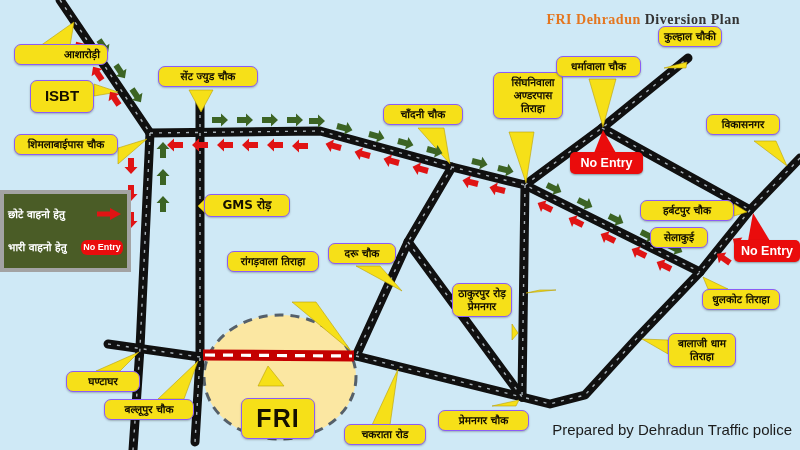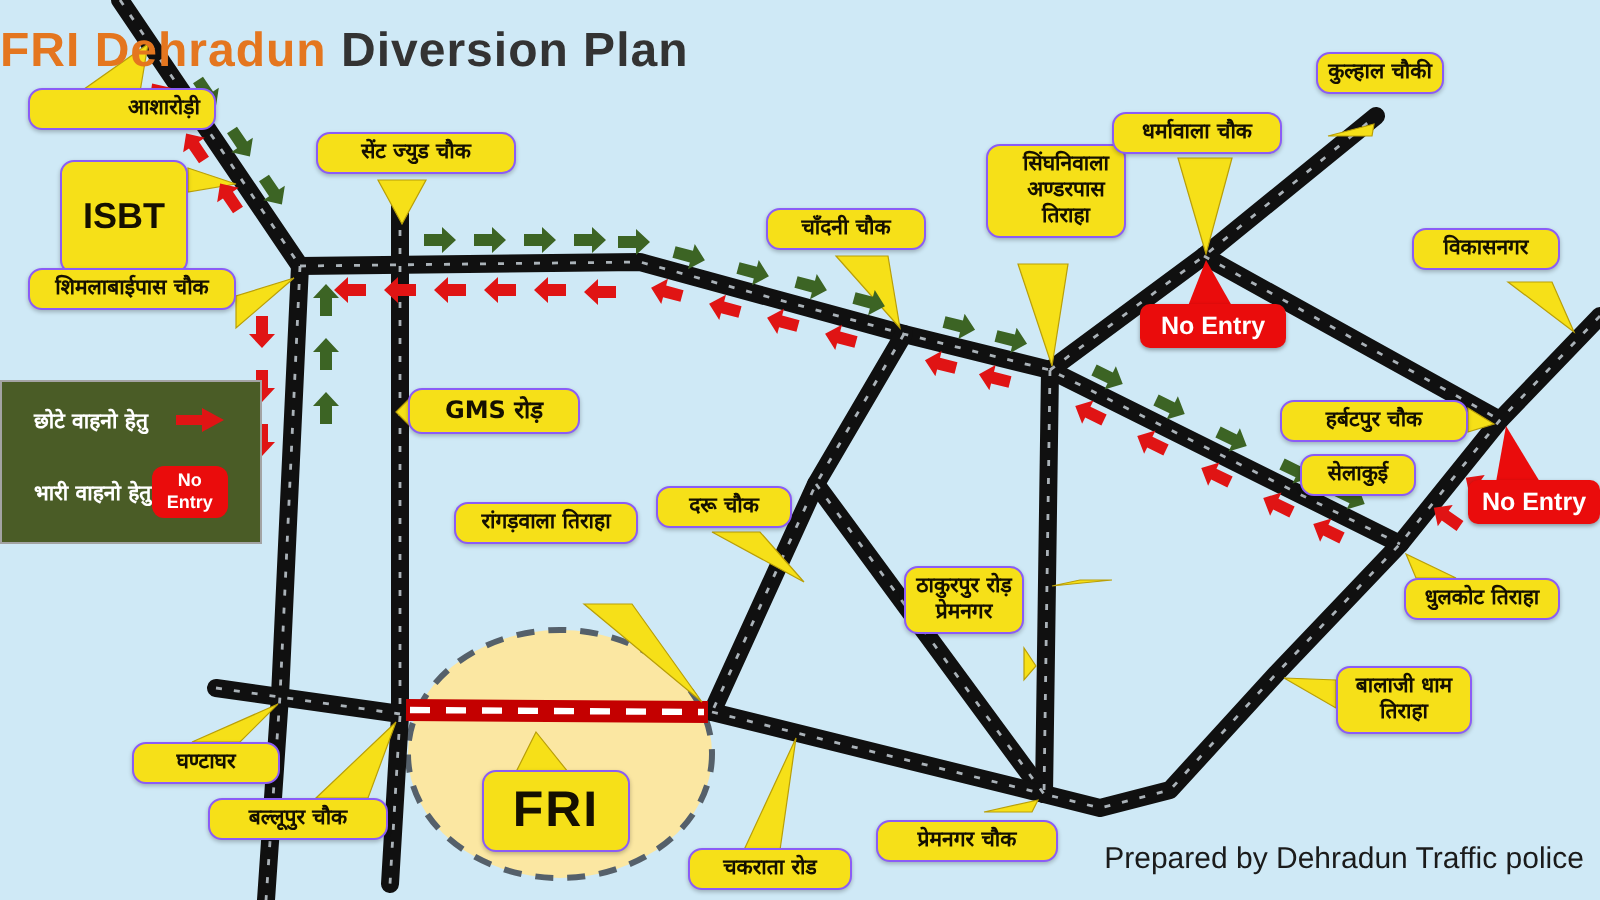--- a/index.html
+++ b/index.html
@@ -1,33 +1,33 @@
 <!DOCTYPE html>
 <html><head>
 <meta charset="utf-8">
 <style>
   html,body{margin:0;padding:0;}
   body{width:800px;height:450px;overflow:hidden;background:#cfe9f6;position:relative;
        font-family:"DejaVu Sans",sans-serif;}
   #stage{position:absolute;left:0;top:0;width:800px;height:450px;}
   svg#map{position:absolute;left:0;top:0;}
-  .title{position:absolute;left:0;right:60px;top:12px;text-align:left;
-         font-family:Liberation Sans, sans-serif;font-size:24px;font-weight:bold;letter-spacing:.5px;}
+  .title{position:absolute;left:0;right:60px;top:12px;text-align:right;
+         font-family:Liberation Serif, serif;font-size:14px;font-weight:bold;letter-spacing:.5px;}
   .title .t1{color:#e4761f;}
   .title .t2{color:#333;}
   .lbl{position:absolute;box-sizing:border-box;background:#f6e018;border:1px solid #8b5cf6;
        border-radius:7px;padding:3px 4px;text-align:center;color:#151000;
        font-size:10.5px;font-weight:bold;line-height:1.25;box-shadow:0 1px 2px rgba(0,0,0,.25);z-index:5;}
-  .lbl.latin{font-family:"Liberation Sans",sans-serif;font-size:18px;padding:16px 4px;}
-  .lbl.fri{font-family:"Liberation Sans",sans-serif;font-size:25px;letter-spacing:1px;padding:4px 2px;}
+  .lbl.latin{font-family:"Liberation Sans",sans-serif;font-size:15px;padding:6px 4px;}
+  .lbl.fri{font-family:"Liberation Sans",sans-serif;font-size:25px;letter-spacing:1px;padding:4px 2px;margin-top:13px;}
   .no-entry{position:absolute;box-sizing:border-box;background:#ea0c0c;border-radius:5px;
        color:#fff;font-family:"Liberation Sans",sans-serif;font-size:12.5px;font-weight:bold;
        text-align:center;padding:4px 2px;box-shadow:0 1px 2px rgba(0,0,0,.35);z-index:6;}
   .legend{position:absolute;left:0;top:190px;width:131px;height:82px;background:#4a5c26;
-       border:1px solid #a3a3a3;z-index:4;display:flex;flex-direction:column;justify-content:space-around;padding:4px 16px;box-sizing:border-box;}
+       border:4px solid #a3a3a3;z-index:4;display:flex;flex-direction:column;justify-content:space-around;padding:4px 4px;box-sizing:border-box;}
   .legend-row{display:flex;align-items:center;justify-content:space-between;}
   .legend-row .ltxt{color:#fff;font-size:10.5px;font-weight:bold;white-space:nowrap;}
   .legend-noentry{background:#ea0c0c;border-radius:6px;color:#fff;width:40px;
        font-family:"Liberation Sans",sans-serif;font-size:9px;font-weight:bold;text-align:center;
        padding:2px 1px;line-height:1.2;}
   .footer{position:absolute;right:8px;top:421px;color:#1b1b1b;
        font-family:"Liberation Sans",sans-serif;font-size:15px;font-weight:normal;z-index:5;}
   #roads polyline{stroke:#101010;stroke-width:9;fill:none;stroke-linejoin:round;stroke-linecap:round;}
   .road-texture polyline{stroke:#aab2b8;stroke-width:1.4;fill:none;stroke-dasharray:3 6;stroke-linecap:butt;}
   .ag{fill:#3c6424;}

